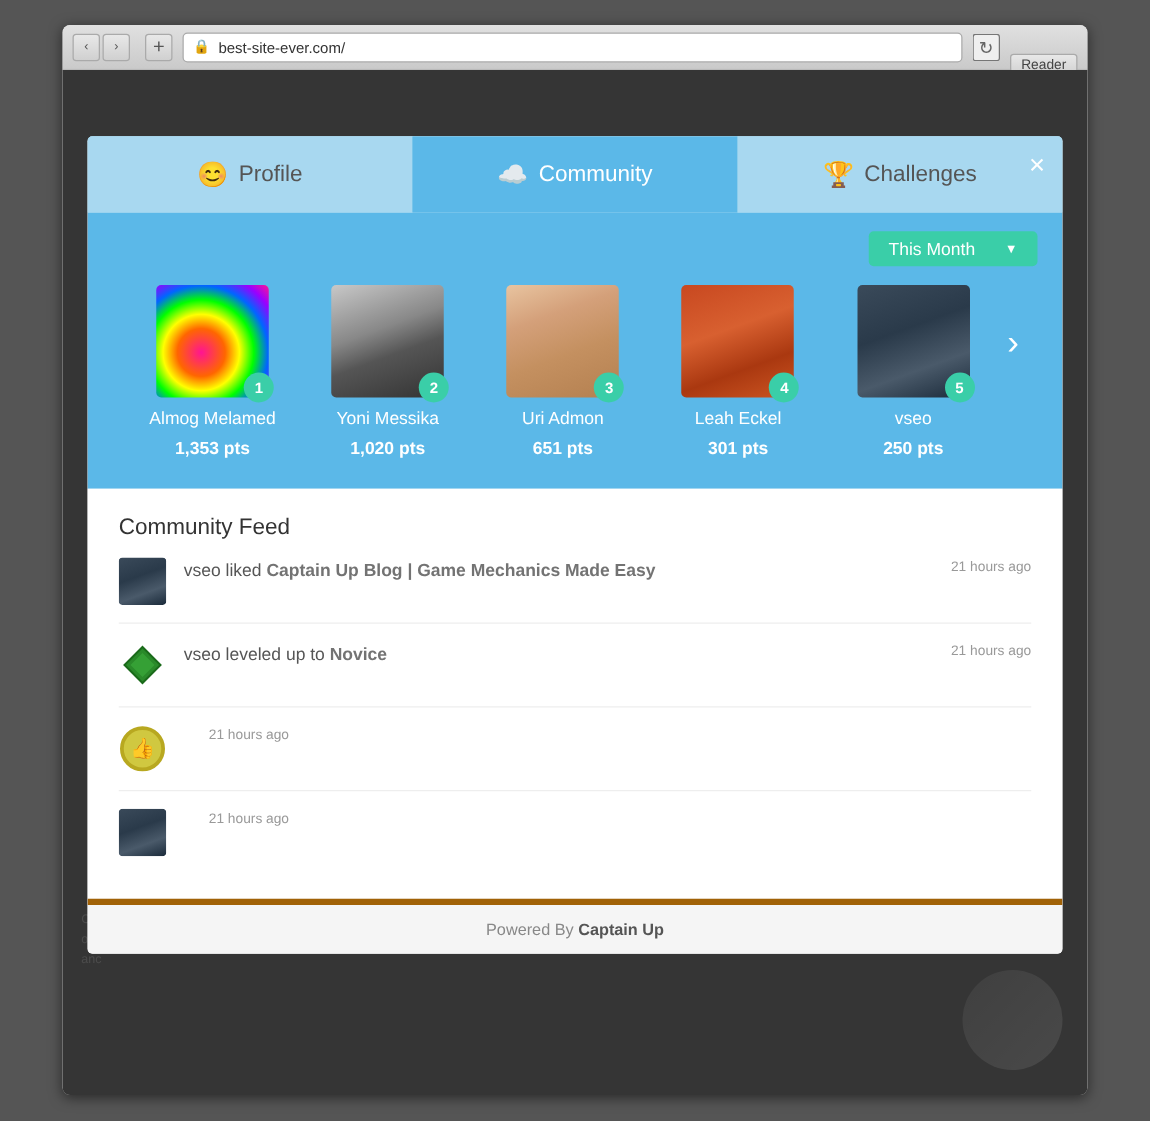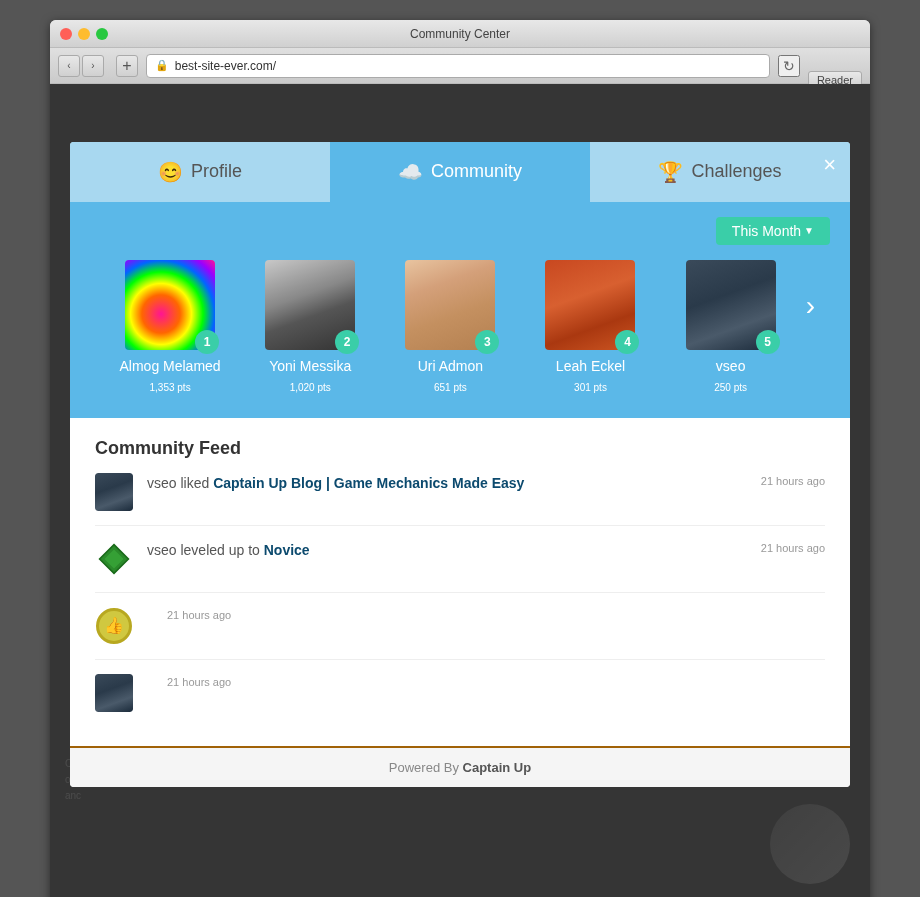--- a/index.html
+++ b/index.html
@@ -226,21 +226,21 @@
     .filter-btn {
       background: #3acea8;
       color: white;
       border: none;
       border-radius: 4px;
       padding: 6px 16px;
       font-size: 14px;
       cursor: pointer;
       display: flex;
       align-items: center;
-      gap: 3px;
+      gap: 24px;
     }
 
     .filter-arrow {
       font-size: 10px;
     }
 
     .leaderboard-users {
       display: flex;
       justify-content: space-around;
       align-items: flex-start;
@@ -292,22 +292,22 @@
 
     .user-name {
       color: white;
       font-size: 14px;
       text-align: center;
       font-weight: 500;
     }
 
     .user-pts {
       color: white;
-      font-size: 10px;
-      font-weight: normal;
+      font-size: 14px;
+      font-weight: bold;
       text-align: right;
     }
 
     .next-arrow {
       display: flex;
       align-items: center;
       justify-content: center;
       color: white;
       font-size: 28px;
       cursor: pointer;
@@ -316,21 +316,21 @@
     }
 
     
     .feed-section {
       background: white;
       padding: 20px 25px;
     }
 
     .feed-title {
       font-size: 18px;
-      font-weight: bold;
+      font-weight: normal;
       color: #333;
       margin-bottom: 0;
     }
 
     .feed-item {
       display: flex;
       align-items: flex-start;
       padding: 14px 0;
       border-bottom: 1px solid #eee;
       gap: 14px;
@@ -365,37 +365,37 @@
     }
 
     .feed-text {
       flex: 1;
       font-size: 14px;
       color: #555;
       line-height: 1.5;
     }
 
     .feed-text strong {
-      color: #0c4a6e;
+      color: #737373;
       font-weight: bold;
     }
 
     .feed-time {
       font-size: 11px;
       color: #999;
       white-space: nowrap;
       margin-left: 20px;
       flex-shrink: 0;
       padding-top: 2px;
     }
 
     
     .modal-footer {
       background: #f5f5f5;
-      border-top: 2px solid #a16207;
+      border-top: 5px solid #a16207;
       padding: 12px;
       text-align: center;
       font-size: 13px;
       color: #888;
     }
 
     .modal-footer strong {
       color: #555;
       font-weight: bold;
     }
@@ -466,28 +466,20 @@
       background: linear-gradient(160deg, #c84820 0%, #d86030 40%, #aa3810 70%, #cc5522 100%);
     }
     .avatar-vseo {
       background: linear-gradient(160deg, #3a4a5a 0%, #2a3a4a 40%, #4a5a6a 70%, #1a2a3a 100%);
     }
   </style>
 </head>
 <body>
 
 <div class="browser-chrome">
-  <div class="browser-titlebar">
-    <div class="window-buttons">
-      <button class="window-btn close"></button>
-      <button class="window-btn minimize"></button>
-      <button class="window-btn maximize"></button>
-    </div>
-    <span class="browser-titlebar-title">Community Center</span>
-  </div>
   <div class="browser-toolbar">
     <div class="nav-buttons">
       <button class="nav-btn">‹</button>
       <button class="nav-btn">›</button>
     </div>
     <button class="add-btn">+</button>
     <div class="address-bar">
       <span class="address-lock">🔒</span>
       <span>best-site-ever.com/</span>
     </div>

